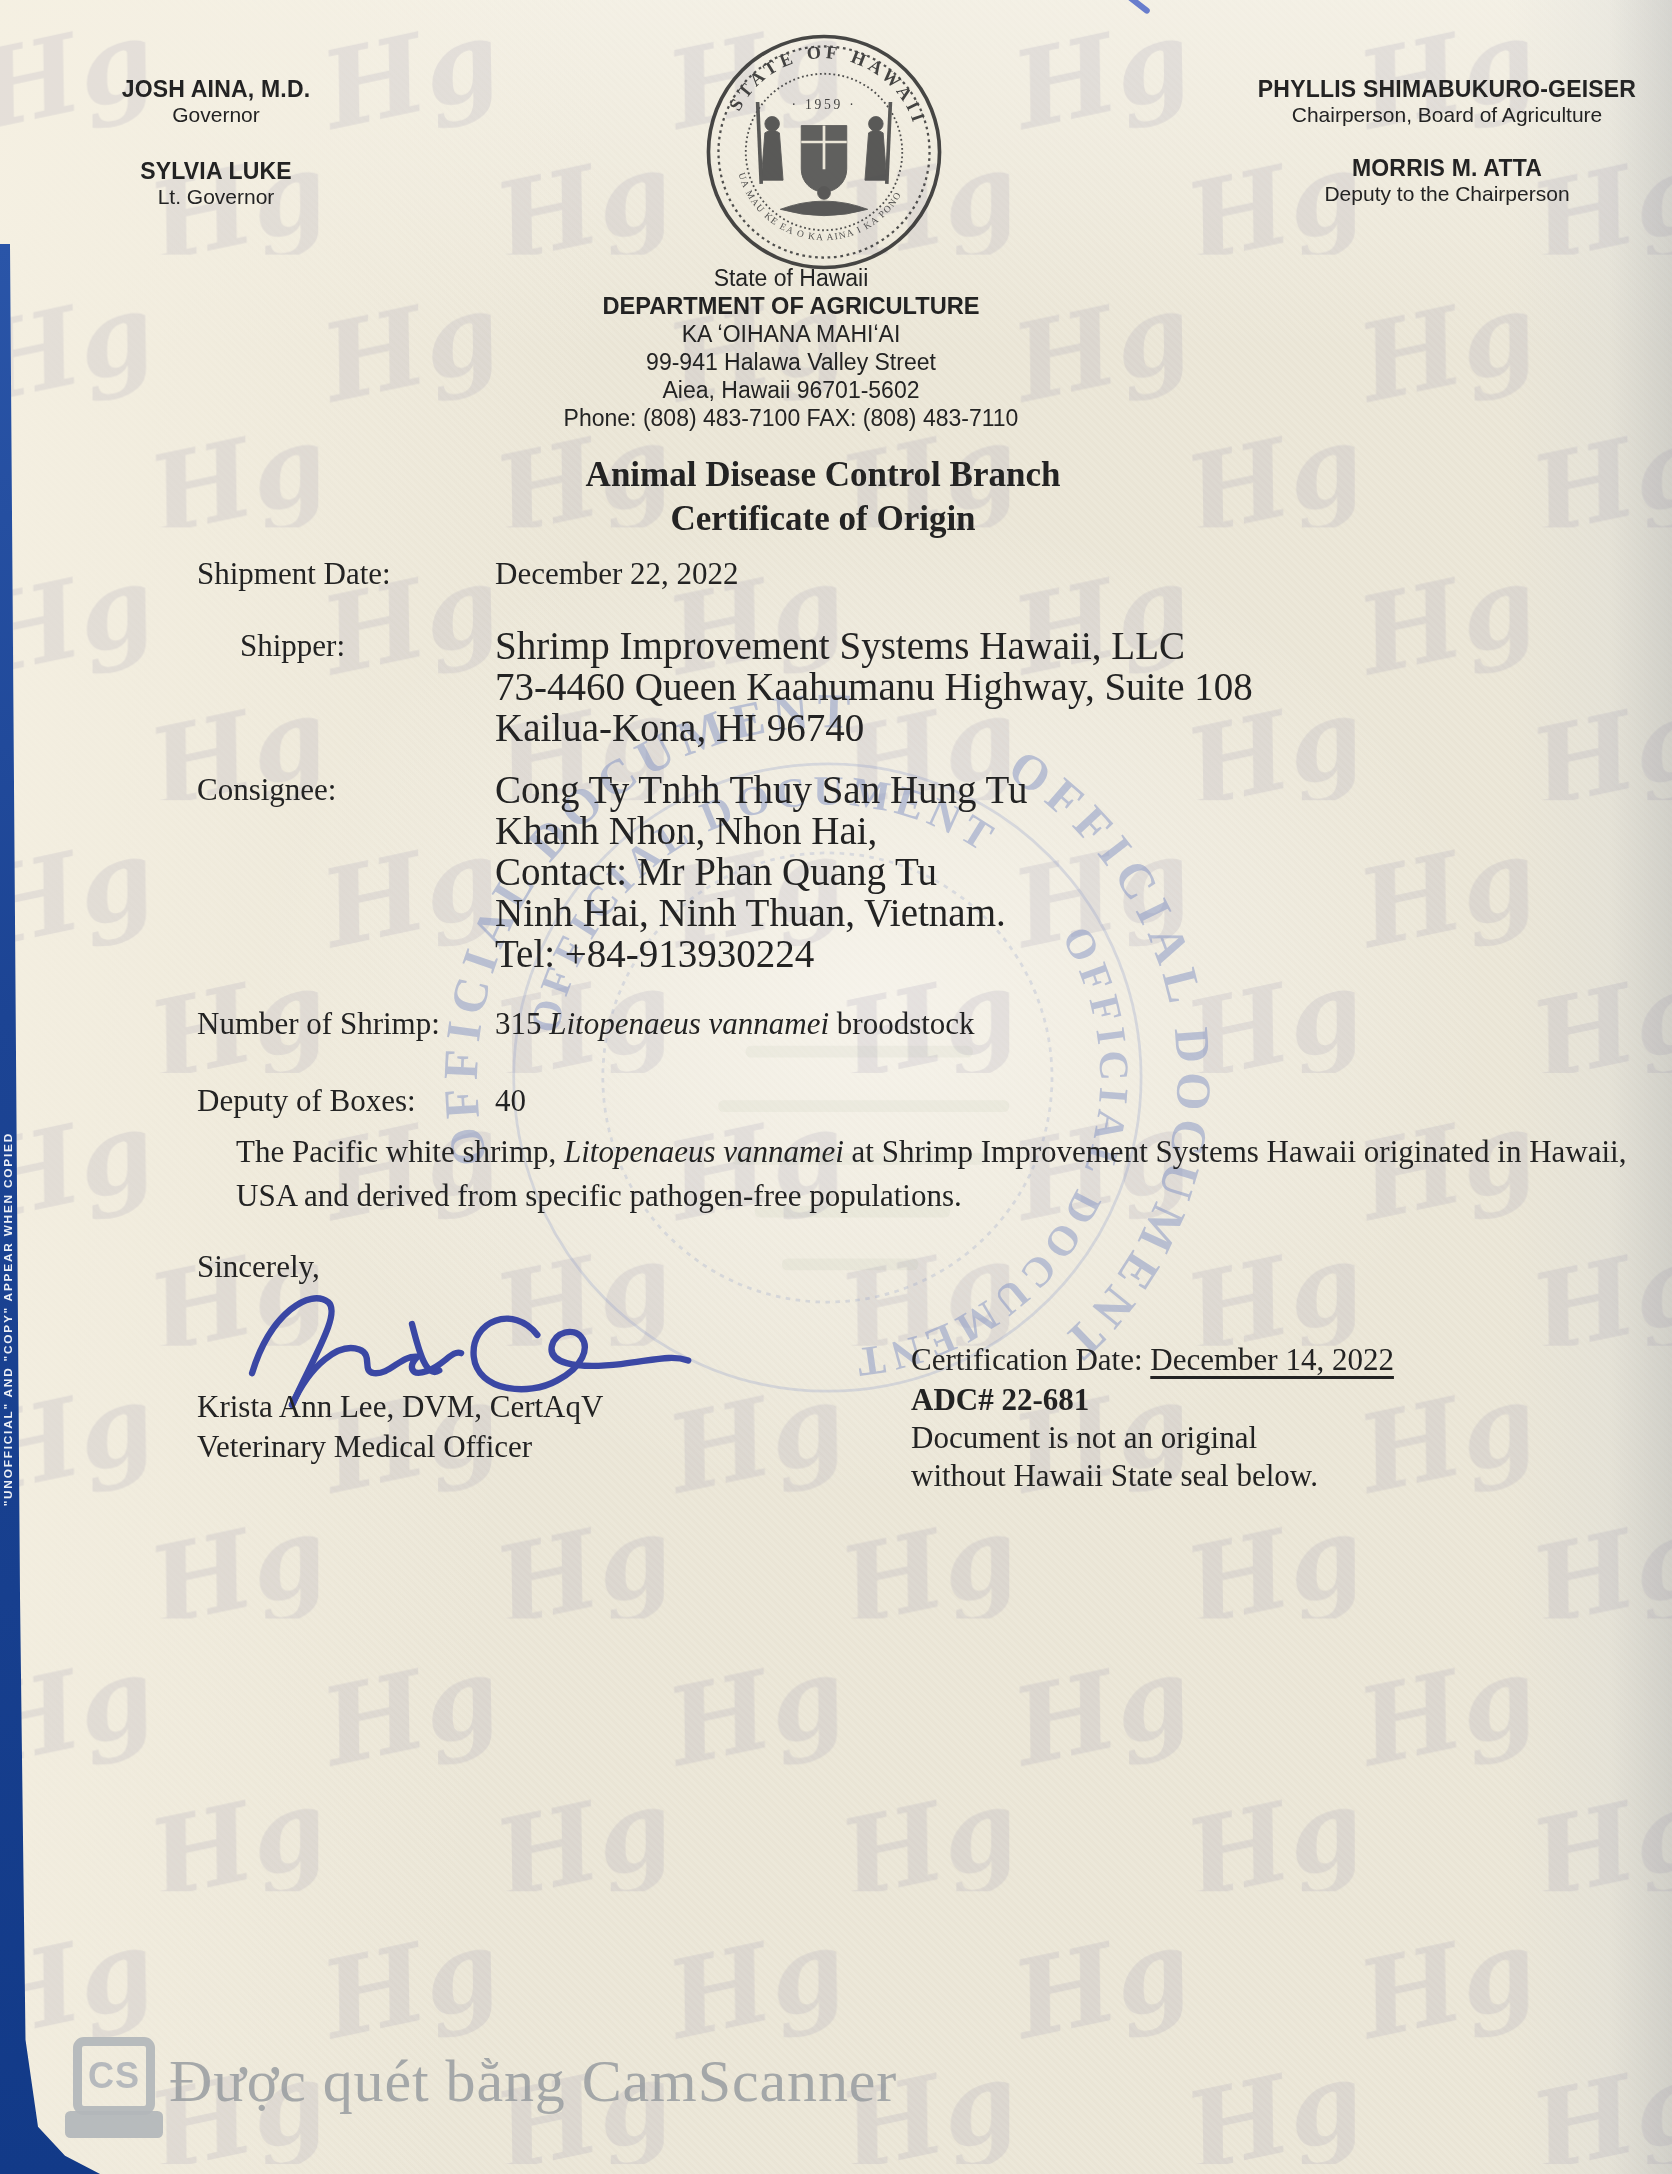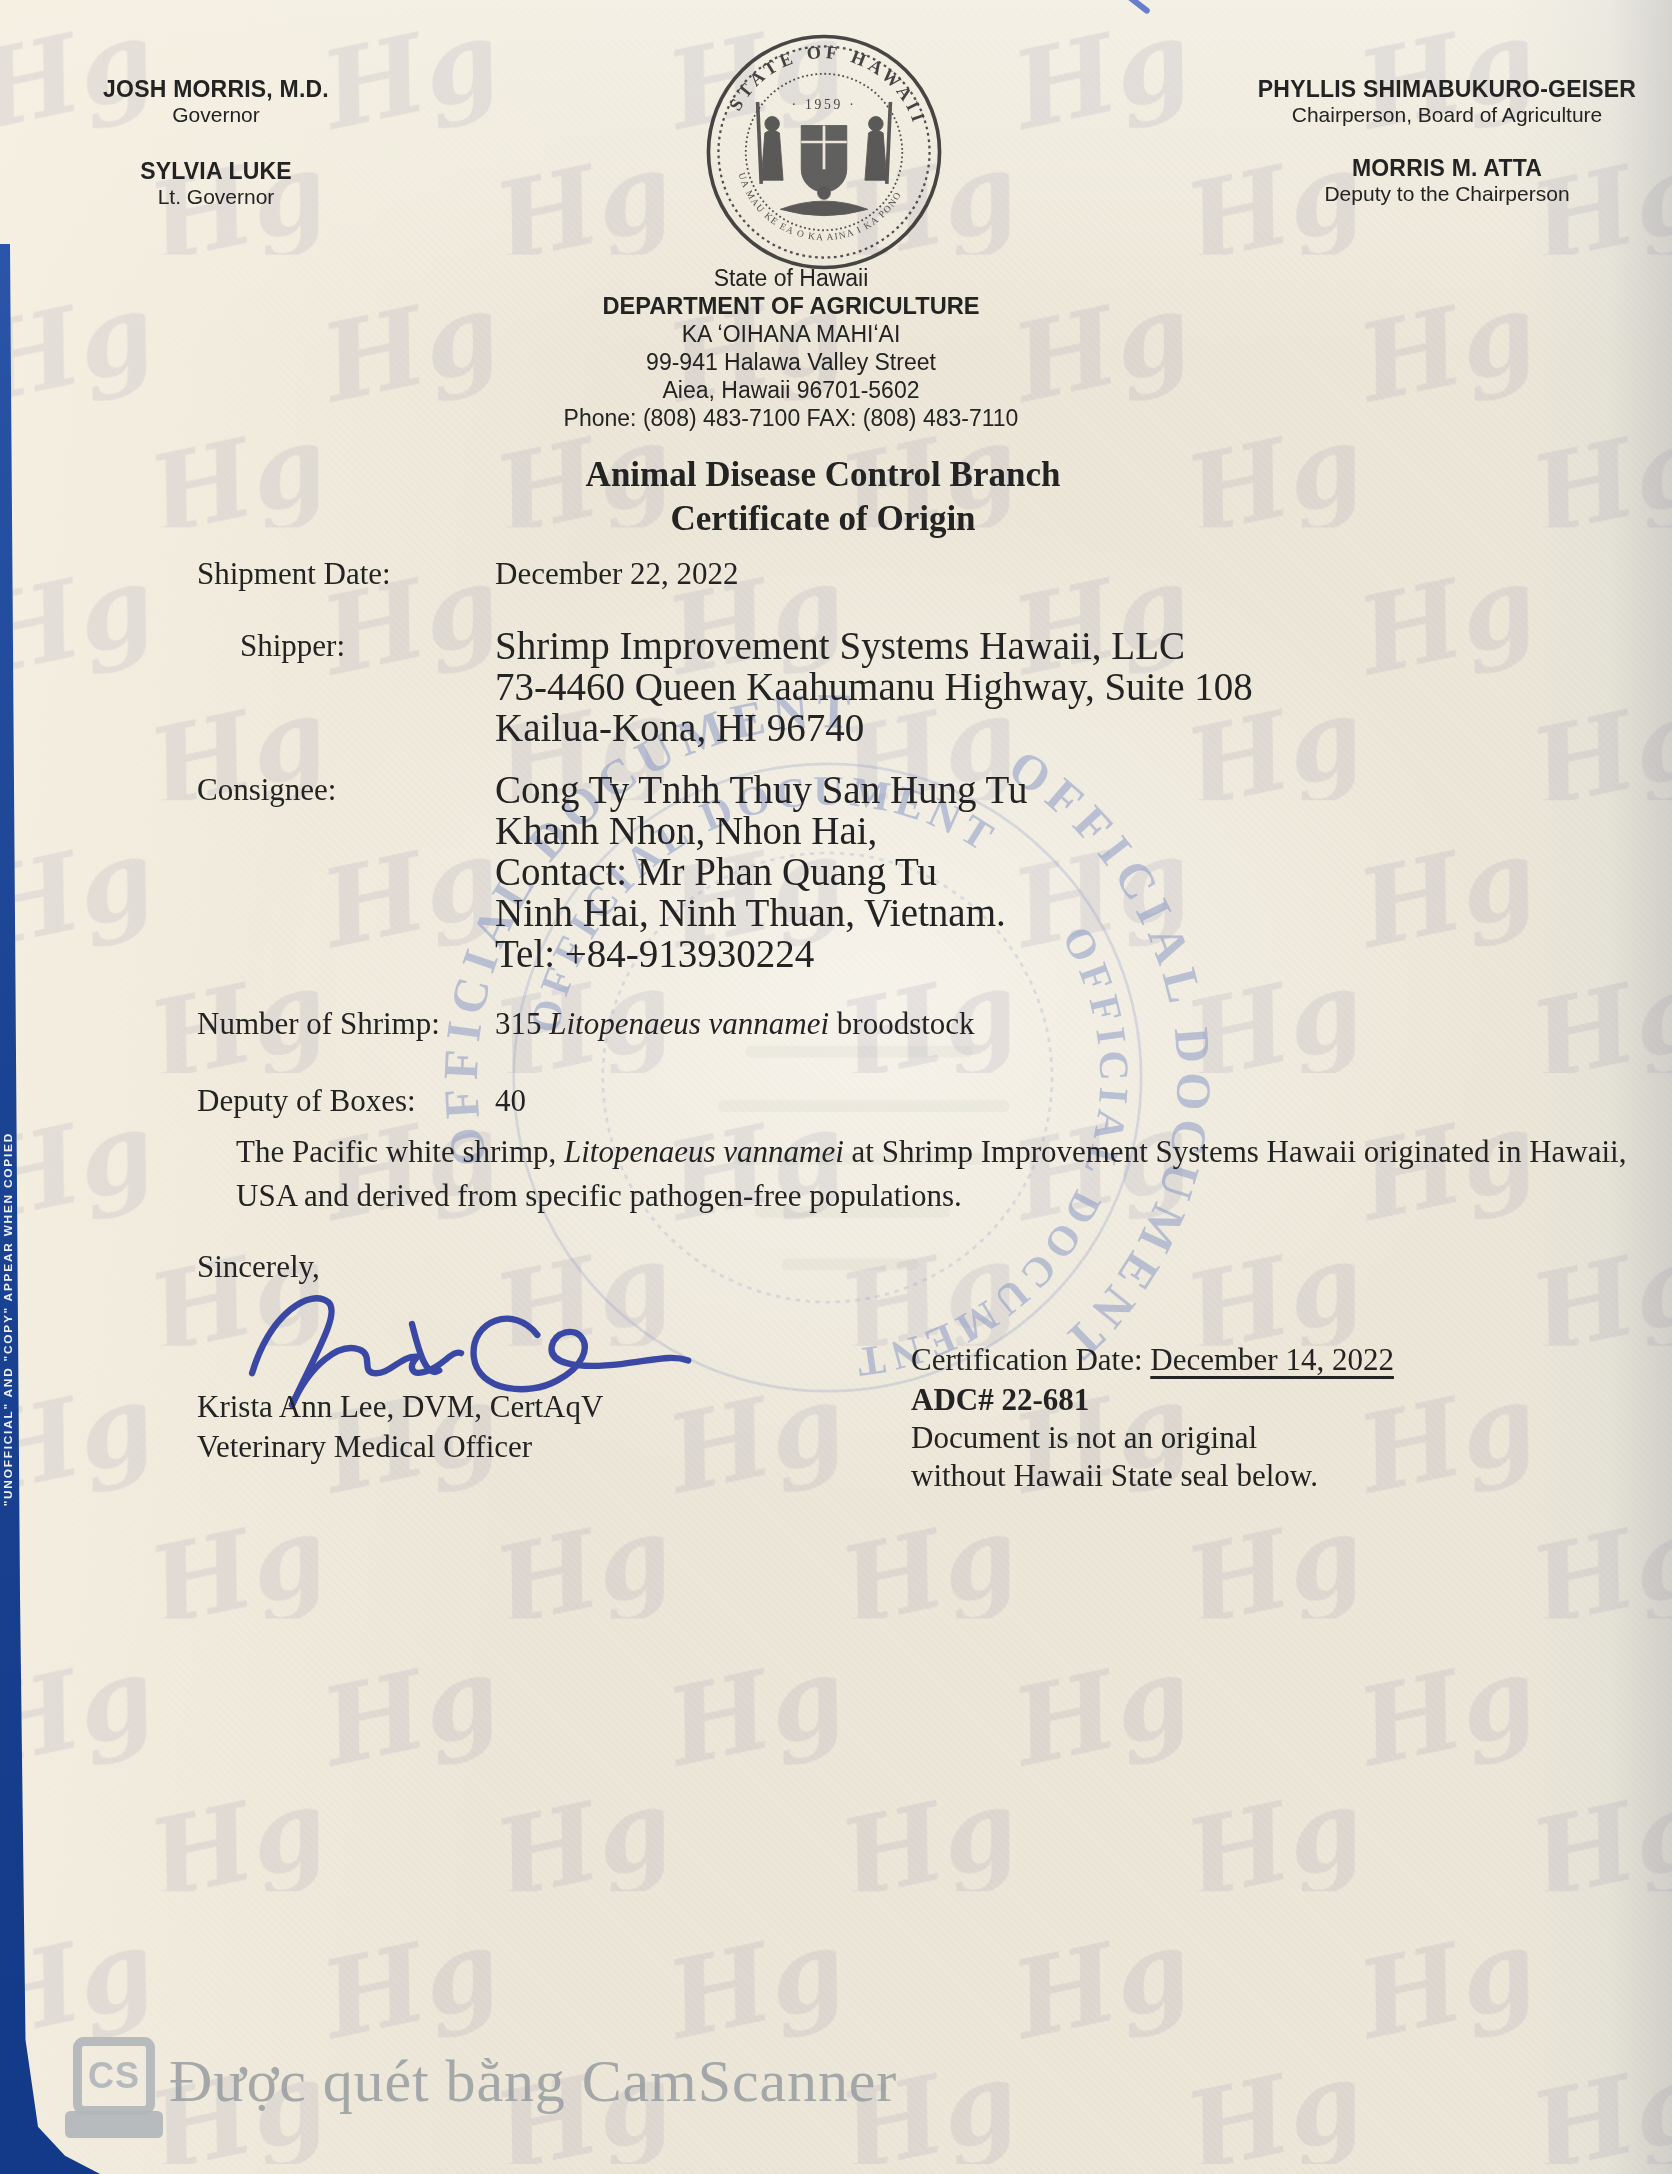--- a/index.html
+++ b/index.html
@@ -89,21 +89,21 @@
       <rect x="790" y="1210" width="320" height="13" rx="6"></rect>
       <rect x="805" y="1268" width="280" height="13" rx="6"></rect>
       <rect x="830" y="1326" width="215" height="13" rx="6"></rect>
       <rect x="860" y="1384" width="150" height="13" rx="6"></rect>
     </g>
   </svg>
 
   <div class="content">
 
     <div class="abs ctr sans" style="left:216px;top:76px;">
-      <div class="off-name">JOSH MORRIS, M.D.</div>
+      <div class="off-name">JOSH AINA, M.D.</div>
       <div class="off-title">Governor</div>
     </div>
     <div class="abs ctr sans" style="left:216px;top:158px;">
       <div class="off-name">SYLVIA LUKE</div>
       <div class="off-title">Lt. Governor</div>
     </div>
 
     <div class="abs ctr sans" style="left:1447px;top:76px;">
       <div class="off-name">PHYLLIS SHIMABUKURO-GEISER</div>
       <div class="off-title">Chairperson, Board of Agriculture</div>

